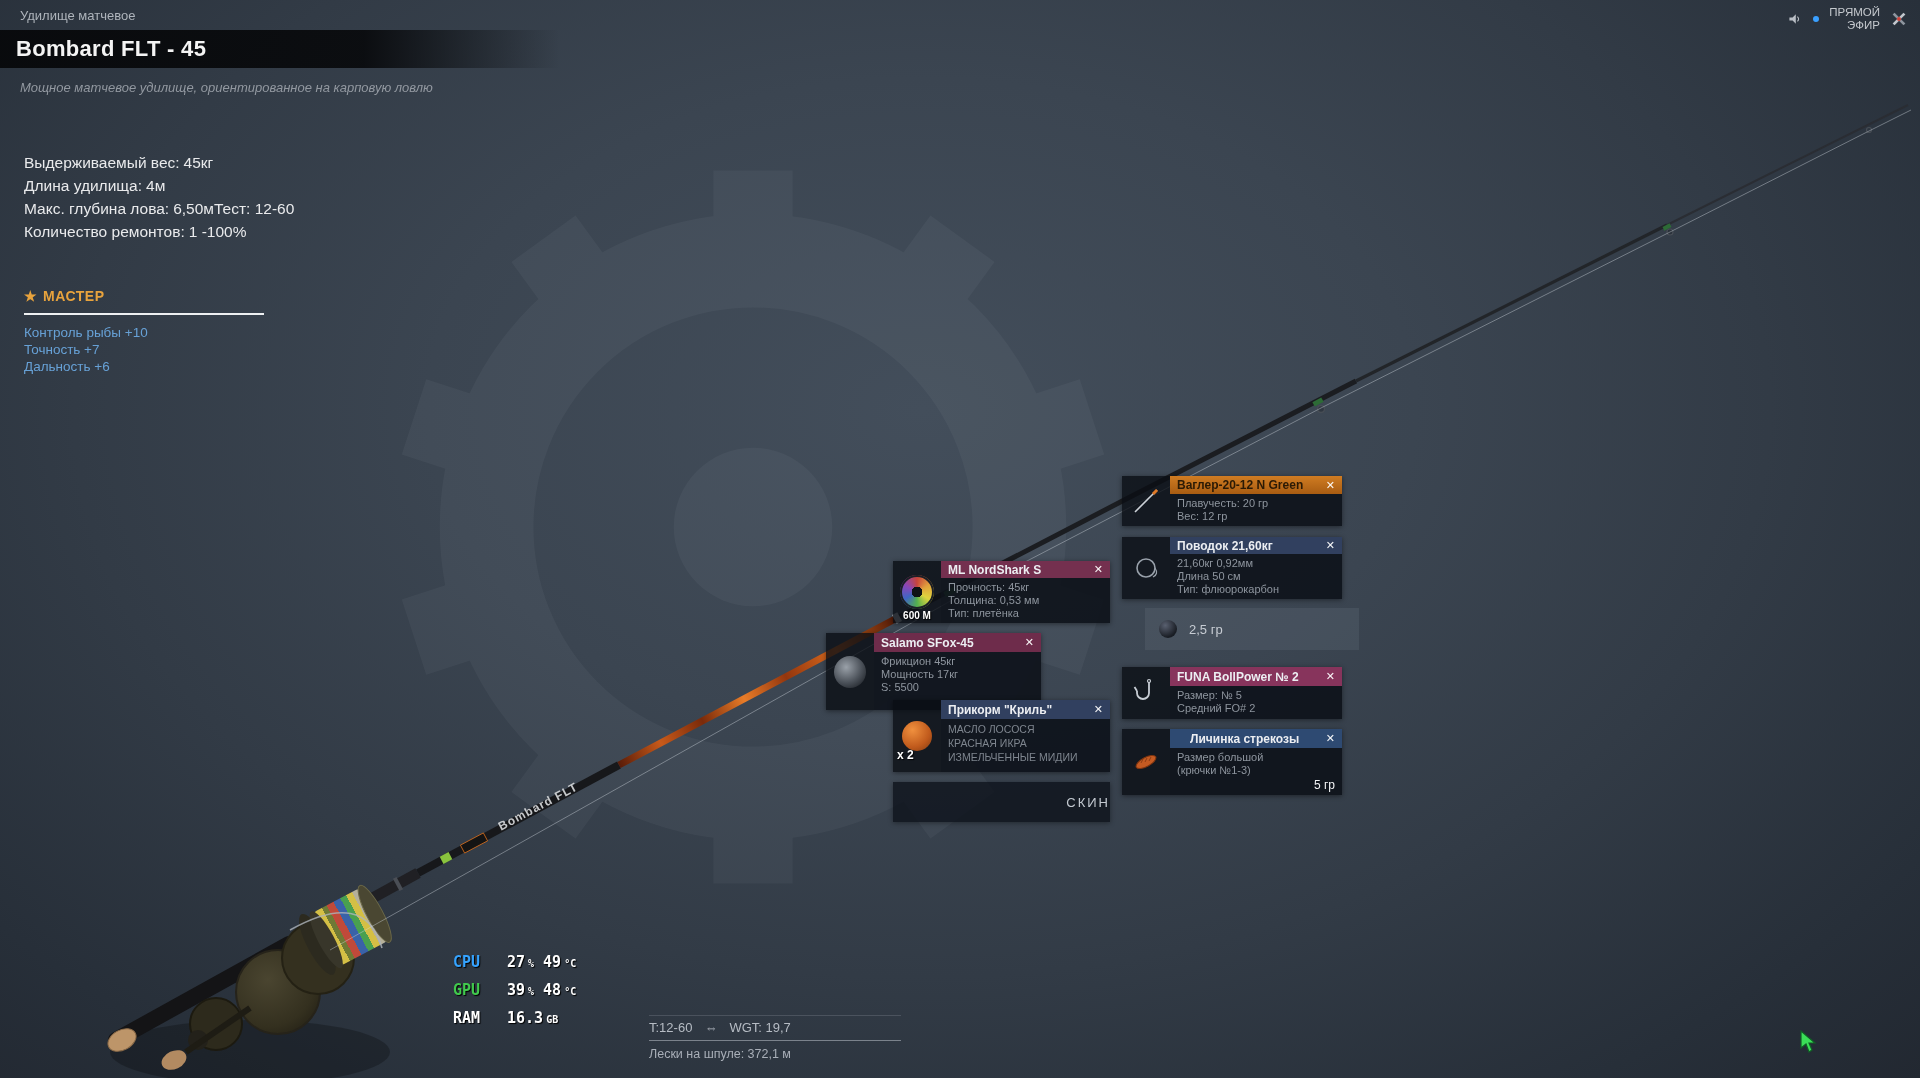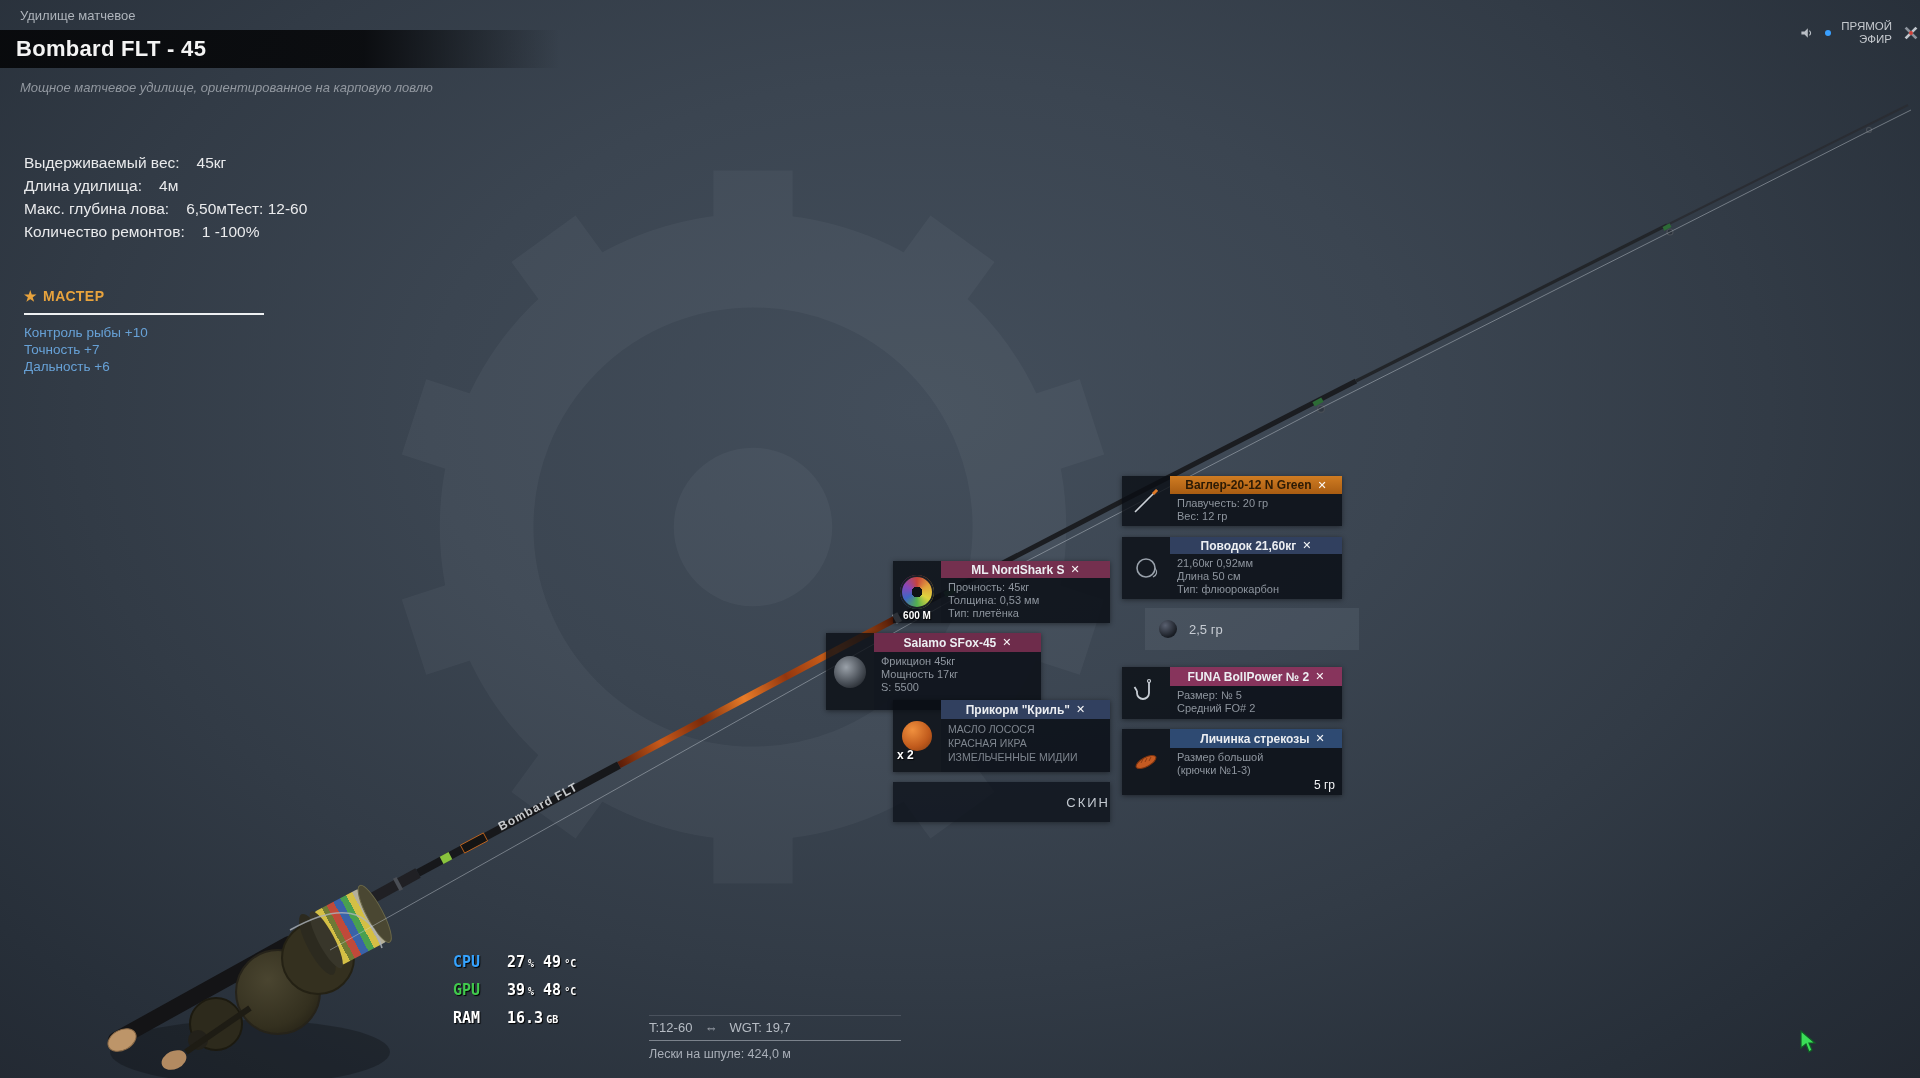--- a/index.html
+++ b/index.html
@@ -12,41 +12,41 @@
   .category{left:20px;top:8px;font-size:13px;color:#aeb4bb;}
   .title-band{left:0;top:30px;width:560px;height:38px;
     background:linear-gradient(90deg, rgba(6,7,9,.92) 0%, rgba(6,7,9,.88) 65%, rgba(6,7,9,0) 100%);
     display:flex;align-items:center;padding-left:16px;box-sizing:border-box;}
   .title-band .ttl{font-size:22px;font-weight:bold;color:#f4f4f4;letter-spacing:.3px;}
   .subtitle{left:20px;top:74px;font-size:13px;font-style:italic;color:#9298a0;margin-top:6px;}
 
   
   .specs{left:24px;top:154px;}
   .spec-row{height:23px;font-size:15.5px;color:#e9eaec;white-space:nowrap;}
-  .spec-row .lab{margin-right:17px;}
+  .spec-row .lab{margin-right:4px;}
   .spec-row .val{}
   .spec-row .ext{}
 
   
   .master{left:24px;top:288px;}
   .master-title{font-size:14px;font-weight:bold;color:#e8a33d;letter-spacing:.5px;}
   .master-star{color:#e8a33d;margin-right:6px;}
   .master-underline{width:240px;height:2px;background:#eef0f2;margin-top:9px;}
   .skills{margin-top:9px;}
   .skill-line{font-size:13.5px;line-height:17px;color:#67a1d6;}
 
   
   .watermark{left:393px;top:167px;width:720px;height:720px;opacity:.045;}
 
   
   .card{position:absolute;display:flex;box-shadow:0 1px 5px rgba(0,0,0,.45);}
   .card-icon{flex:0 0 48px;width:48px;background:rgba(10,14,20,.8);position:relative;
     display:flex;align-items:center;justify-content:center;}
   .card-main{flex:1;display:flex;flex-direction:column;min-width:0;}
-  .card-header{height:19px;display:flex;align-items:center;justify-content:center;padding:0 7px;}
+  .card-header{height:19px;display:flex;align-items:center;justify-content:space-between;padding:0 7px;}
   .card-title{font-size:12px;font-weight:bold;color:#eceef2;white-space:nowrap;overflow:hidden;}
   .card-close{font-size:11px;color:#fff;opacity:.95;cursor:pointer;padding-left:6px;}
   .card-body{flex:1;background:rgba(13,18,26,.9);padding:3px 7px;position:relative;}
   .card-line{font-size:11px;line-height:13px;color:#8e959e;white-space:nowrap;}
   .hdr-orange{background:linear-gradient(180deg,#d07c22,#a85c12);}
   .hdr-orange .card-title{color:#2b1a05;}
   .hdr-navy{background:#31405f;}
   .hdr-purple{background:#74304f;}
   .hdr-purple2{background:#6e2c4b;}
   .hdr-magenta{background:#87345c;}
@@ -86,21 +86,21 @@
   .ram .perf-label{color:#ffffff;}
   .perf-unit{font-size:10px;margin:0 9px 0 3px;}
 
   
   .bottom-info{left:649px;top:1015px;width:252px;border-top:1px solid rgba(200,205,214,.18);padding-top:4px;}
   .bi-row1{display:flex;gap:12px;color:#b6bcc4;font-size:13px;}
   .bi-divider{margin-top:5px;border-top:1px solid rgba(200,205,214,.5);}
   .bi-row2{margin-top:6px;color:#a9afb8;font-size:12.5px;}
 
   
-  .live-block{right:0;top:6px;display:flex;align-items:center;gap:10px;margin-top:14px;}
+  .live-block{right:12px;top:6px;display:flex;align-items:center;gap:10px;}
   .live-text{font-size:11.5px;line-height:13px;color:#c5c9ce;text-align:right;}
   .status-dot{width:6px;height:6px;border-radius:50%;background:#3aa0ff;}
 
   .rod-svg{left:0;top:0;}
   .cursor{left:1800px;top:1030px;}
 </style>
 </head>
 <body>
 
 <div class="stage">
@@ -408,21 +408,21 @@
     <span class="perf-unit">GB</span>
   </div>
 
   <div class="abs bottom-info">
     <div class="bi-row1">
       <span>T:12-60</span>
       <span>⇔</span>
       <span>WGT: 19,7</span>
     </div>
     <div class="bi-divider"></div>
-    <div class="bi-row2">Лески на шпуле: 424,0 м</div>
+    <div class="bi-row2">Лески на шпуле: 372,1 м</div>
   </div>
 
   <div class="abs live-block">
     <svg width="16" height="16" viewBox="0 0 20 20">
       <polygon points="3,8 7,8 11,4 11,16 7,12 3,12" fill="#b9bec5"></polygon>
       <path d="M13 7 q3 3 0 6" stroke="#b9bec5" stroke-width="1.4" fill="none"></path>
     </svg>
     <span class="status-dot"></span>
     <div class="live-text">
       <div>ПРЯМОЙ</div>

